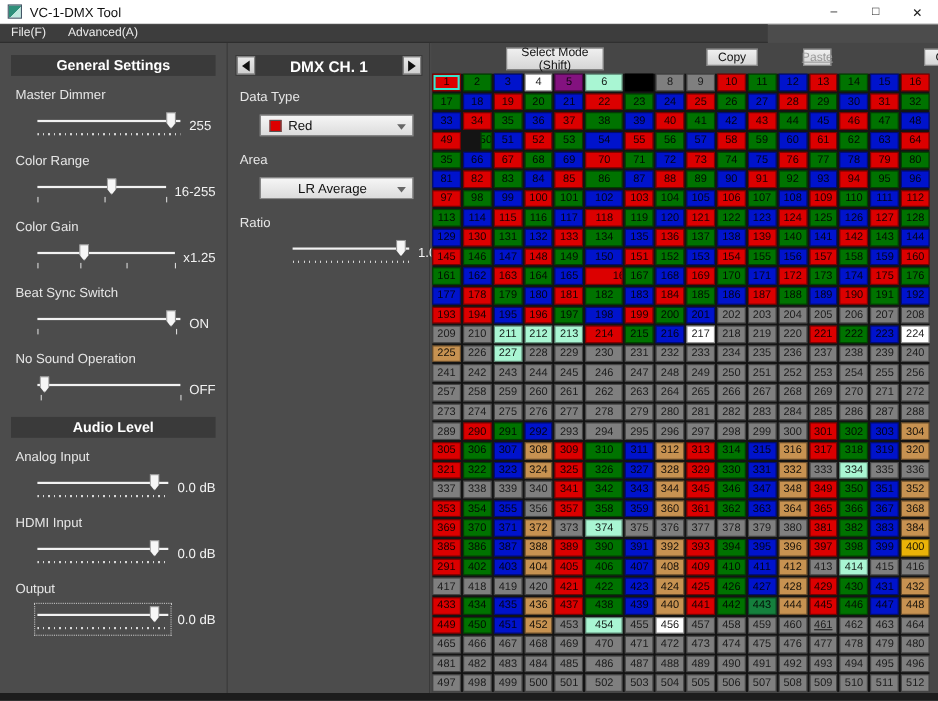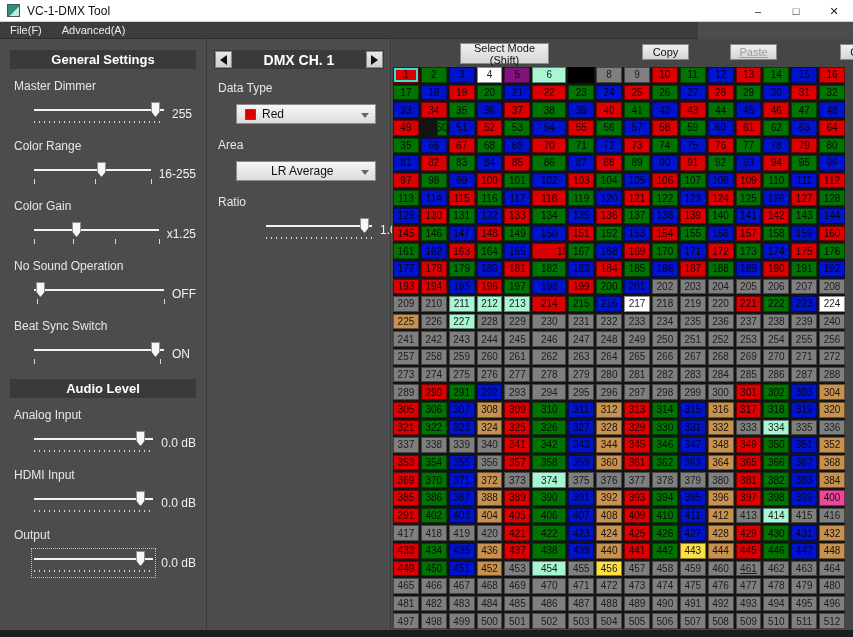--- a/index.html
+++ b/index.html
@@ -51,21 +51,21 @@
   .combo .swatch { width:11px; height:11px; border:1px solid #555; margin:0 6px 0 8px; }
   .combo.centered span.val { margin-left:34px; }
   .combo-arrow { position:absolute; right:6px; top:8px; width:0; height:0; border-left:4px solid transparent; border-right:4px solid transparent; border-top:5px solid #666; }
   .ratio-row { display:flex; align-items:center; margin-left:34px; }
   .ratio-row .slider-box { width:106px; }
 
   
   .tb-btn { position:absolute; background:linear-gradient(#f0f0f0,#d5d5d5); border:1px solid #8a8a8a; font-size:11px; color:#111; display:flex; align-items:center; justify-content:center; font-family:inherit; }
   #btn-select-mode { left:460px; top:43px; width:89px; height:21px; }
   #btn-copy  { left:642px; top:44px; width:47px; height:16px; }
-  #btn-paste { left:730px; top:44px; width:47px; height:16px; color:#9b9b9b;text-decoration:underline; }
+  #btn-paste { left:730px; top:44px; width:26px; height:16px; color:#9b9b9b;text-decoration:underline; }
   #btn-clear { left:792px; top:44px; width:47px; height:16px;margin-left:48px; }
 
   
   .dmx-grid { position:absolute; left:393px; top:67px; width:452px; height:562px; background:#141414;
               display:grid; grid-template-columns:repeat(16,1fr); grid-auto-rows:1fr; gap:2px; }
   .cell { display:flex; align-items:center; justify-content:center; font-size:10px; color:rgba(0,0,0,.88); border:1px solid rgba(0,0,0,.45); overflow:hidden; }
   .cell.gray { color:#1c1c1c; }
   .cell.selected { box-shadow:inset 0 0 0 2px #38e3cd; }
 </style>
 </head>
@@ -121,41 +121,41 @@
             <div class="tick-mark" style="left: calc(0% + 0px);"></div>
             <div class="tick-mark" style="left: calc(31% + 0px);"></div>
             <div class="tick-mark" style="left: calc(65% + 0px);"></div>
             <div class="tick-mark" style="left: calc(100% + 0px);"></div>
             <div class="thumb" style="left: 38px;"></div>
           </div>
           <span class="slider-value">x1.25</span>
         </div>
       </div>
       <div class="group">
+        <div class="group-label">Beat Sync Switch</div>
+        <div class="slider-row">
+          <div class="slider-box" style="width: 130px;">
+            <div class="track"></div>
+            <div class="tick-mark" style="left: calc(0% + 0px);"></div>
+            <div class="tick-mark" style="left: calc(97% + 0px);"></div>
+            <div class="thumb" style="left: 117px;"></div>
+          </div>
+          <span class="slider-value">ON</span>
+        </div>
+      </div>
+      <div class="group">
         <div class="group-label">No Sound Operation</div>
         <div class="slider-row">
           <div class="slider-box" style="width: 130px;">
             <div class="track"></div>
             <div class="tick-mark" style="left: calc(2% + 0px);"></div>
             <div class="tick-mark" style="left: calc(100% + 0px);"></div>
             <div class="thumb" style="left: 2px;"></div>
           </div>
           <span class="slider-value">OFF</span>
-        </div>
-      </div>
-      <div class="group">
-        <div class="group-label">Beat Sync Switch</div>
-        <div class="slider-row">
-          <div class="slider-box" style="width: 130px;">
-            <div class="track"></div>
-            <div class="tick-mark" style="left: calc(0% + 0px);"></div>
-            <div class="tick-mark" style="left: calc(97% + 0px);"></div>
-            <div class="thumb" style="left: 117px;"></div>
-          </div>
-          <span class="slider-value">ON</span>
         </div>
       </div>
     </div>
   <div class="section-header audio-header-gap">Audio Level</div>
   <div id="al-sliders">
       <div class="group">
         <div class="group-label">Analog Input</div>
         <div class="slider-row">
           <div class="slider-box" style="width: 130px;">
             <div class="track"></div>
@@ -626,21 +626,21 @@
     <div class="cell" style="background: rgb(0, 115, 0);">390</div>
     <div class="cell" style="background: rgb(0, 19, 204);">391</div>
     <div class="cell" style="background: rgb(199, 146, 81);">392</div>
     <div class="cell" style="background: rgb(220, 0, 0);">393</div>
     <div class="cell" style="background: rgb(0, 115, 0);">394</div>
     <div class="cell" style="background: rgb(0, 19, 204);">395</div>
     <div class="cell" style="background: rgb(199, 146, 81);">396</div>
     <div class="cell" style="background: rgb(220, 0, 0);">397</div>
     <div class="cell" style="background: rgb(0, 115, 0);">398</div>
     <div class="cell" style="background: rgb(0, 19, 204);">399</div>
-    <div class="cell" style="background: #ec4899;">400</div>
+    <div class="cell" style="background: #eab308;">400</div>
     <div class="cell" style="background: rgb(220, 0, 0);">291</div>
     <div class="cell" style="background: rgb(0, 115, 0);">402</div>
     <div class="cell" style="background: rgb(0, 19, 204);">403</div>
     <div class="cell" style="background: rgb(199, 146, 81);">404</div>
     <div class="cell" style="background: rgb(220, 0, 0);">405</div>
     <div class="cell" style="background: rgb(0, 115, 0);">406</div>
     <div class="cell" style="background: rgb(0, 19, 204);">407</div>
     <div class="cell" style="background: rgb(199, 146, 81);">408</div>
     <div class="cell" style="background: rgb(220, 0, 0);">409</div>
     <div class="cell" style="background: rgb(0, 115, 0);">410</div>
@@ -669,34 +669,34 @@
     <div class="cell" style="background: rgb(220, 0, 0);">433</div>
     <div class="cell" style="background: rgb(0, 115, 0);">434</div>
     <div class="cell" style="background: rgb(0, 19, 204);">435</div>
     <div class="cell" style="background: rgb(199, 146, 81);">436</div>
     <div class="cell" style="background: rgb(220, 0, 0);">437</div>
     <div class="cell" style="background: rgb(0, 115, 0);">438</div>
     <div class="cell" style="background: rgb(0, 19, 204);">439</div>
     <div class="cell" style="background: rgb(199, 146, 81);">440</div>
     <div class="cell" style="background: rgb(220, 0, 0);">441</div>
     <div class="cell" style="background: rgb(0, 115, 0);">442</div>
-    <div class="cell" style="background: #fde047;">443</div>
+    <div class="cell" style="background: #15803d;">443</div>
     <div class="cell" style="background: rgb(199, 146, 81);">444</div>
     <div class="cell" style="background: rgb(220, 0, 0);">445</div>
     <div class="cell" style="background: rgb(0, 115, 0);">446</div>
     <div class="cell" style="background: rgb(0, 19, 204);">447</div>
     <div class="cell" style="background: rgb(199, 146, 81);">448</div>
     <div class="cell" style="background: rgb(220, 0, 0);">449</div>
     <div class="cell" style="background: rgb(0, 115, 0);">450</div>
     <div class="cell" style="background: rgb(0, 19, 204);">451</div>
     <div class="cell" style="background: rgb(199, 146, 81);">452</div>
     <div class="cell gray" style="background: rgb(127, 127, 127);">453</div>
     <div class="cell" style="background: rgb(169, 246, 211);">454</div>
     <div class="cell gray" style="background: rgb(127, 127, 127);">455</div>
-    <div class="cell gray" style="background: #fde047;">456</div>
+    <div class="cell gray" style="background: #ffffff;">456</div>
     <div class="cell gray" style="background: rgb(127, 127, 127);">457</div>
     <div class="cell gray" style="background: rgb(127, 127, 127);">458</div>
     <div class="cell gray" style="background: rgb(127, 127, 127);">459</div>
     <div class="cell gray" style="background: rgb(127, 127, 127);">460</div>
     <div class="cell gray" style="background: rgb(127, 127, 127); text-decoration: underline;">461</div>
     <div class="cell gray" style="background: rgb(127, 127, 127);">462</div>
     <div class="cell gray" style="background: rgb(127, 127, 127);">463</div>
     <div class="cell gray" style="background: rgb(127, 127, 127);">464</div>
     <div class="cell gray" style="background: rgb(127, 127, 127);">465</div>
     <div class="cell gray" style="background: rgb(127, 127, 127);">466</div>

